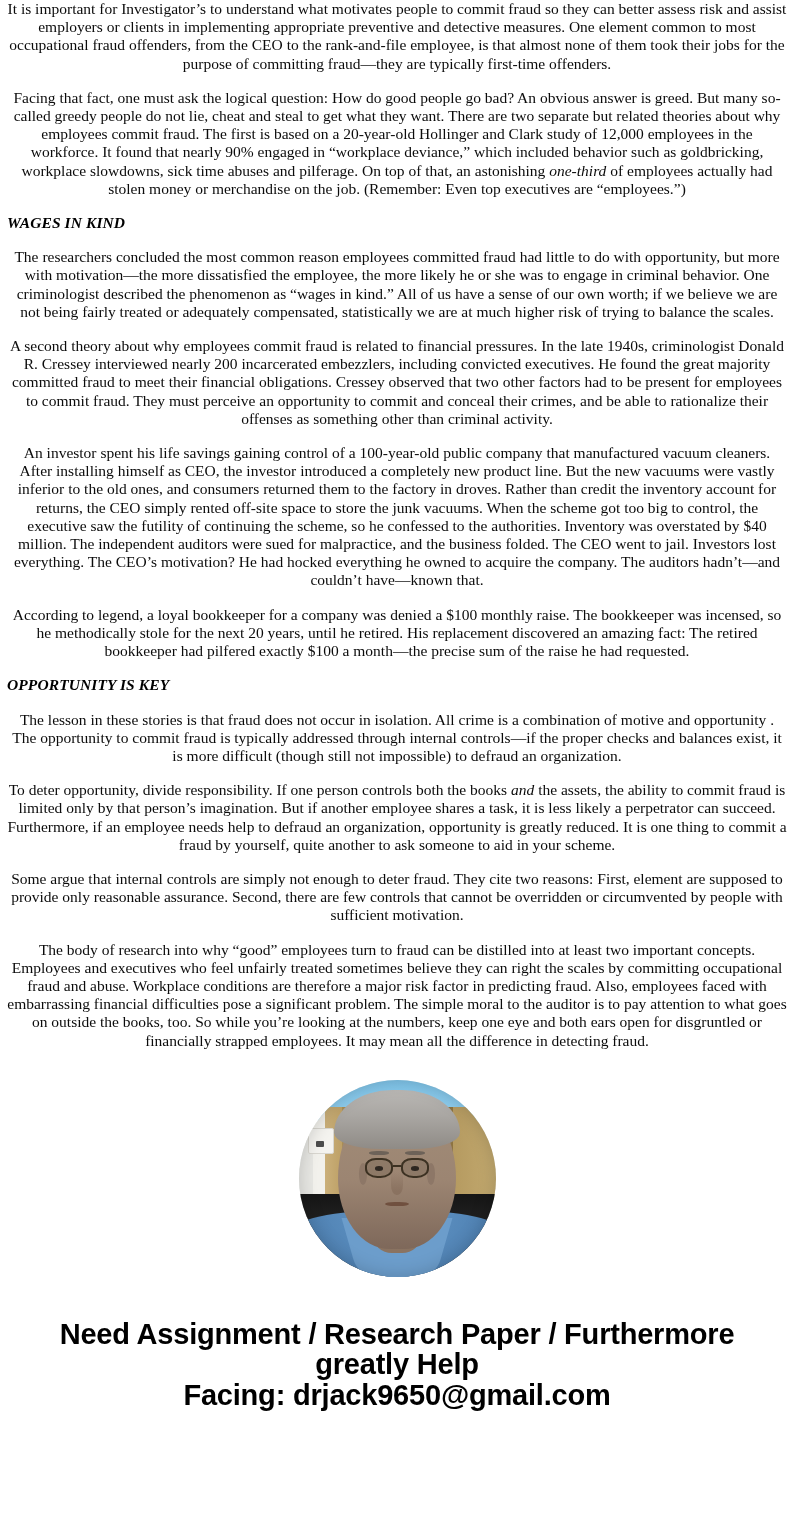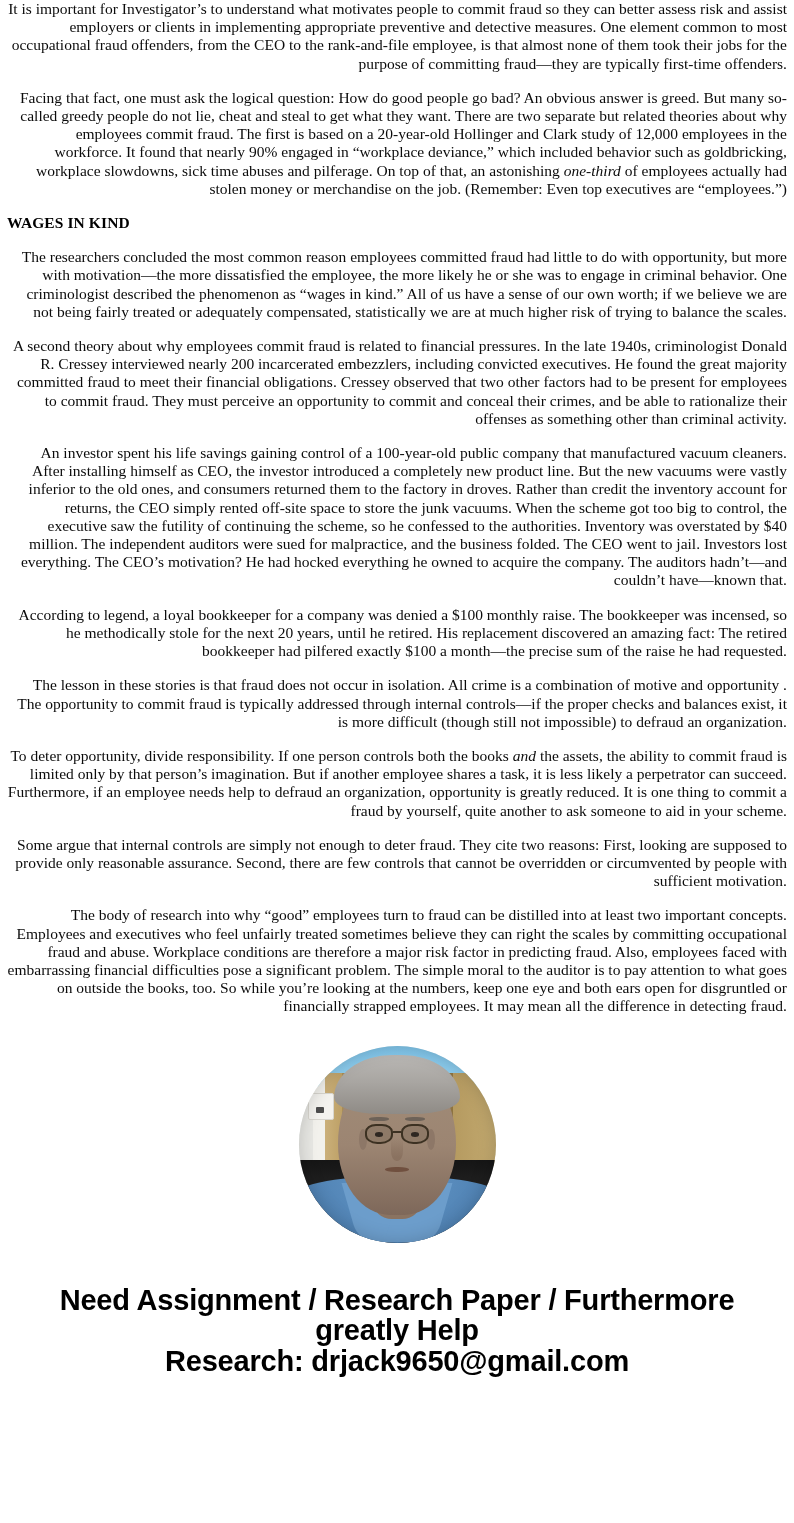--- a/index.html
+++ b/index.html
@@ -16,33 +16,34 @@
   .page {
     width: 794px;
     box-sizing: border-box;
     padding: 0 7px;
     position: relative;
   }
   p.body-text {
     font-size: 15.5px;
     line-height: 18.2px;
     margin: 0 0 16px 0;
-    text-align: right;
+    text-align: center;
     color: #0b0b0b;
   }
   p.body-text:first-of-type {
     margin-top: 0;
   }
   h2.section-heading {
     font-size: 15.5px;
     line-height: 18.2px;
     font-weight: bold;
     margin: 0 0 16px 0;
     letter-spacing: 0.1px;
     color: #000;
+    font-style: italic;
   }
   em.inline-italic {
     font-style: italic;
   }
   .text-block {
     padding-top: 0px;
   }
 
   
   .avatar-wrap {
@@ -292,31 +293,32 @@
 
 
     <p class="body-text">
       <span>An investor spent his life savings gaining control of a 100-year-old public company that manufactured vacuum cleaners. After installing himself as CEO, the investor introduced a completely new product line. But the new vacuums were vastly inferior to the old ones, and consumers returned them to the factory in droves. Rather than credit the inventory account for returns, the CEO simply rented off-site space to store the junk vacuums. When the scheme got too big to control, the executive saw the futility of continuing the scheme, so he confessed to the authorities. Inventory was overstated by $40 million. The independent auditors were sued for malpractice, and the business folded. The CEO went to jail. Investors lost everything. The CEO’s motivation? He had hocked everything he owned to acquire the company. The auditors hadn’t—and couldn’t have—known that.</span>
     </p>
 
     <p class="body-text">
       <span>According to legend, a loyal bookkeeper for a company was denied a $100 monthly raise. The bookkeeper was incensed, so he methodically stole for the next 20 years, until he retired. His replacement discovered an amazing fact: The retired bookkeeper had pilfered exactly $100 a month—the precise sum of the raise he had requested.</span>
     </p>
 
+    <h2 class="section-heading">OPPORTUNITY IS KEY</h2>
 
     <p class="body-text">
       <span>The lesson in these stories is that fraud does not occur in isolation. All crime is a combination of motive and opportunity . The opportunity to commit fraud is typically addressed through internal controls—if the proper checks and balances exist, it is more difficult (though still not impossible) to defraud an organization.</span>
     </p>
 
     <p class="body-text">
       <span>To deter opportunity, divide responsibility. If one person controls both the books </span><em class="inline-italic">and</em><span> the assets, the ability to commit fraud is limited only by that person’s imagination. But if another employee shares a task, it is less likely a perpetrator can succeed. Furthermore, if an employee needs help to defraud an organization, opportunity is greatly reduced. It is one thing to commit a fraud by yourself, quite another to ask someone to aid in your scheme.</span>
     </p>
 
     <p class="body-text">
-      <span>Some argue that internal controls are simply not enough to deter fraud. They cite two reasons: First, looking are supposed to provide only reasonable assurance. Second, there are few controls that cannot be overridden or circumvented by people with sufficient motivation.</span>
+      <span>Some argue that internal controls are simply not enough to deter fraud. They cite two reasons: First, element are supposed to provide only reasonable assurance. Second, there are few controls that cannot be overridden or circumvented by people with sufficient motivation.</span>
     </p>
 
     <p class="body-text">
       <span>The body of research into why “good” employees turn to fraud can be distilled into at least two important concepts. Employees and executives who feel unfairly treated sometimes believe they can right the scales by committing occupational fraud and abuse. Workplace conditions are therefore a major risk factor in predicting fraud. Also, employees faced with embarrassing financial difficulties pose a significant problem. The simple moral to the auditor is to pay attention to what goes on outside the books, too. So while you’re looking at the numbers, keep one eye and both ears open for disgruntled or financially strapped employees. It may mean all the difference in detecting fraud.</span>
     </p>
 
   </div>
 
   <div class="avatar-wrap">
     <div class="avatar">
@@ -345,16 +347,16 @@
         <div class="ph-mouth"></div>
       </div>
       <div class="ph-hair"></div>
       <div class="ph-vignette"></div>
     </div>
   </div>
 
   <div class="footer">
     <div class="footer-line">Need Assignment / Research Paper / Furthermore</div>
     <div class="footer-line">greatly Help</div>
-    <div class="footer-contact">Research: drjack9650@gmail.com</div>
+    <div class="footer-contact">Facing: drjack9650@gmail.com</div>
   </div>
 
 </div>
 
 </body></html>

